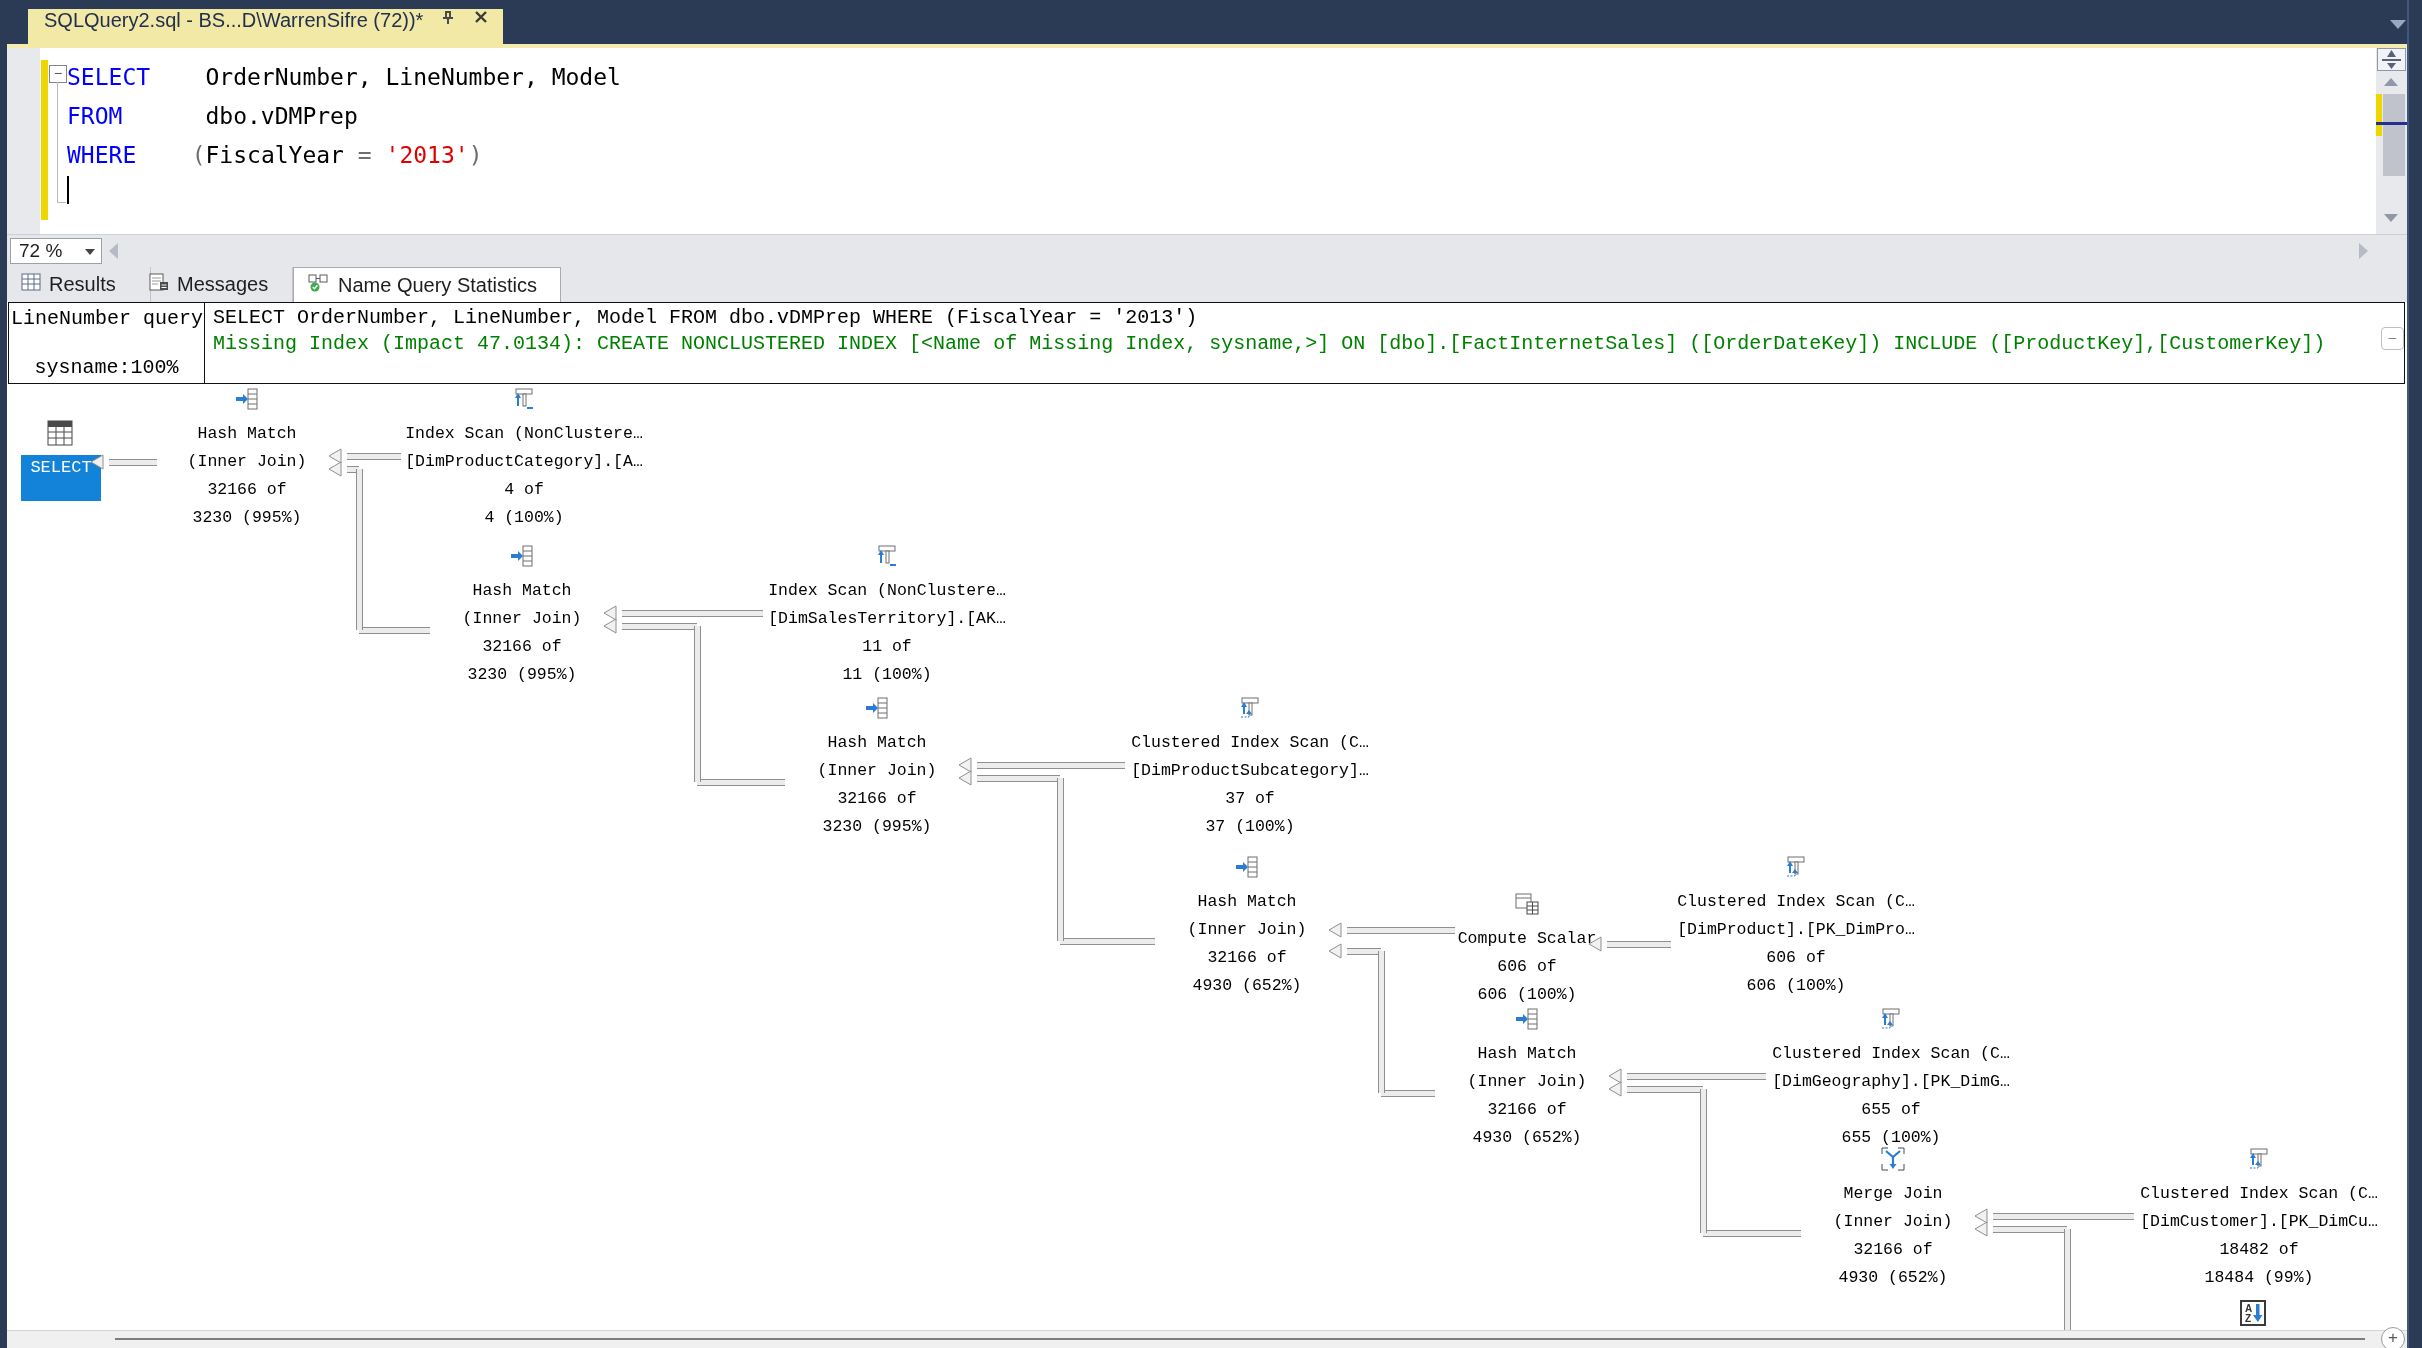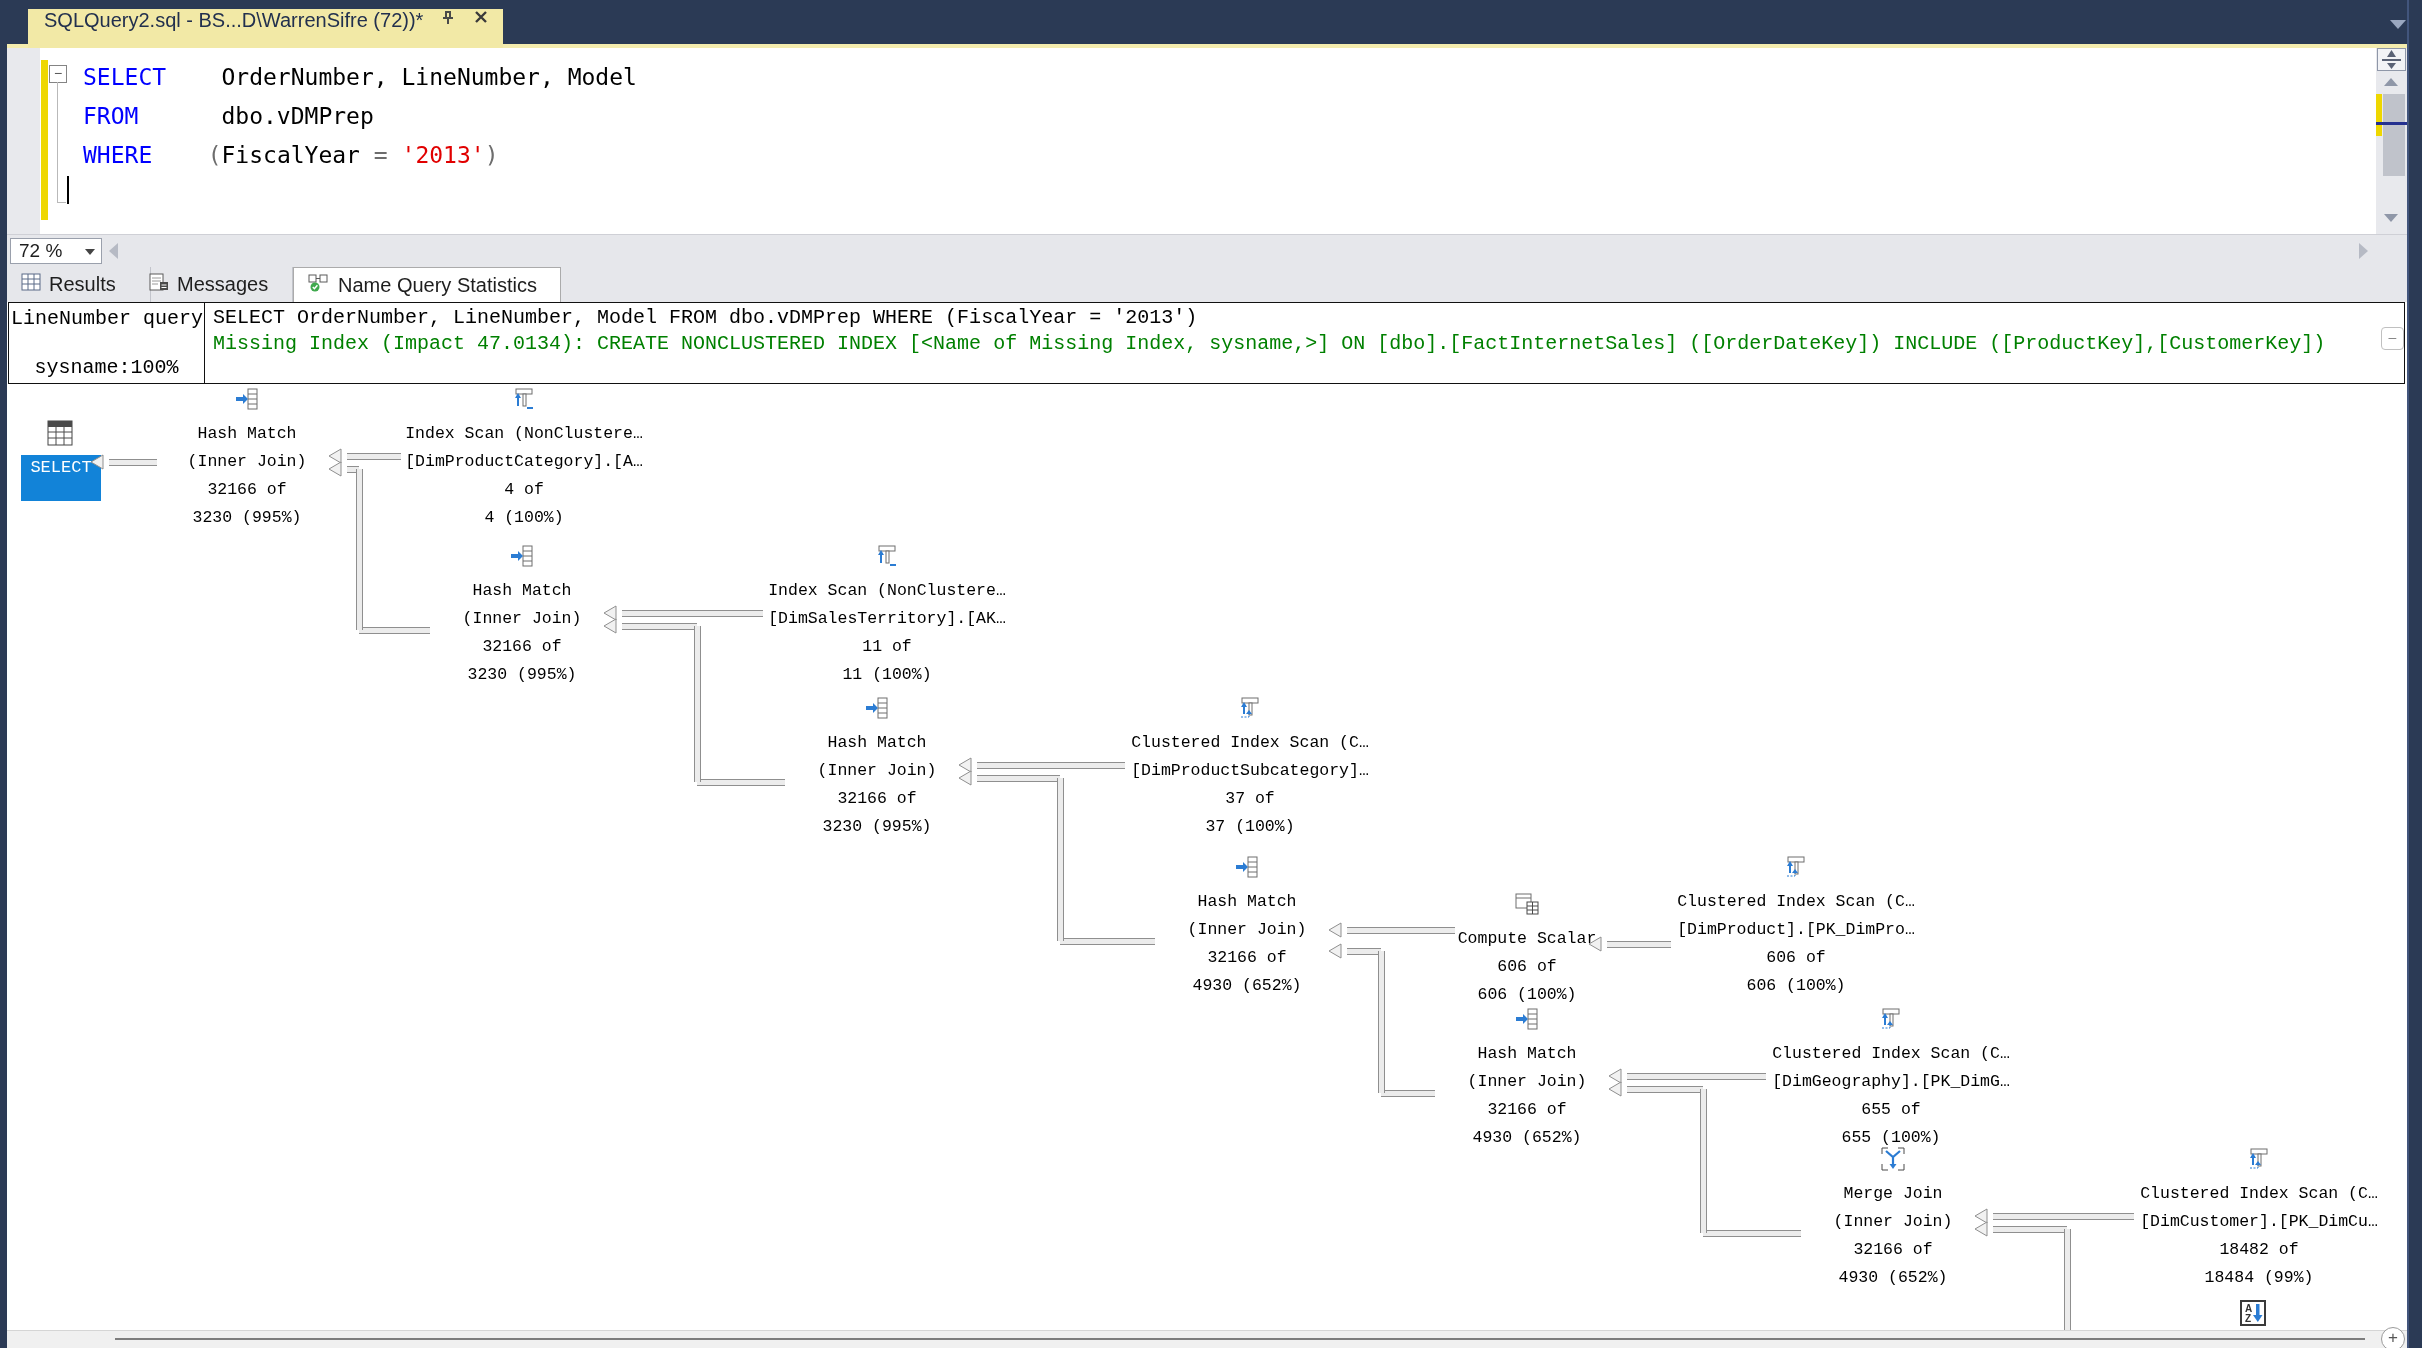--- a/index.html
+++ b/index.html
@@ -14,21 +14,21 @@
            padding:0 14px 18px 16px;color:#22304e;font-size:20px;margin-left:16px;}
   .doc-tab .ttl{white-space:pre;}
   .tab-ico{margin-left:16px;display:inline-flex;}
   .nav-caret{position:absolute;left:2390px;top:20px;width:0;height:0;border-left:8px solid transparent;
              border-right:8px solid transparent;border-top:9px solid #9aa7c0;}
   
   .editor{position:absolute;left:7px;top:48px;width:2369px;height:186px;background:#ffffff;}
   .ind-margin{position:absolute;left:0;top:0;width:33px;height:186px;background:#e8e9ed;}
   .chg-bar{position:absolute;left:34px;top:12px;width:7px;height:160px;background:#eed700;}
   .code{position:absolute;left:60px;top:10px;font-family:"DejaVu Sans Mono","Liberation Mono",monospace;
-        font-size:23px;line-height:39px;white-space:pre;color:#000;margin-left:16px;}
+        font-size:23px;line-height:39px;white-space:pre;color:#000;}
   .code .kw{color:#0000ff;}
   .code .str{color:#e10000;}
   .code .gr{color:#6d6d6d;}
   .fold-box{position:absolute;left:42px;top:17px;width:16px;height:16px;border:1px solid #848484;background:#fff;
             font-size:14px;line-height:14px;text-align:center;color:#555;}
   .fold-line{position:absolute;left:50px;top:34px;width:1px;height:120px;background:#b9b9b9;}
   .fold-foot{position:absolute;left:50px;top:154px;width:9px;height:1px;background:#b9b9b9;}
   .caret{position:absolute;left:60px;top:128px;width:2px;height:28px;background:#000;}
   
   .vscroll{position:absolute;left:2376px;top:48px;width:31px;height:186px;background:#e8e9ed;}

